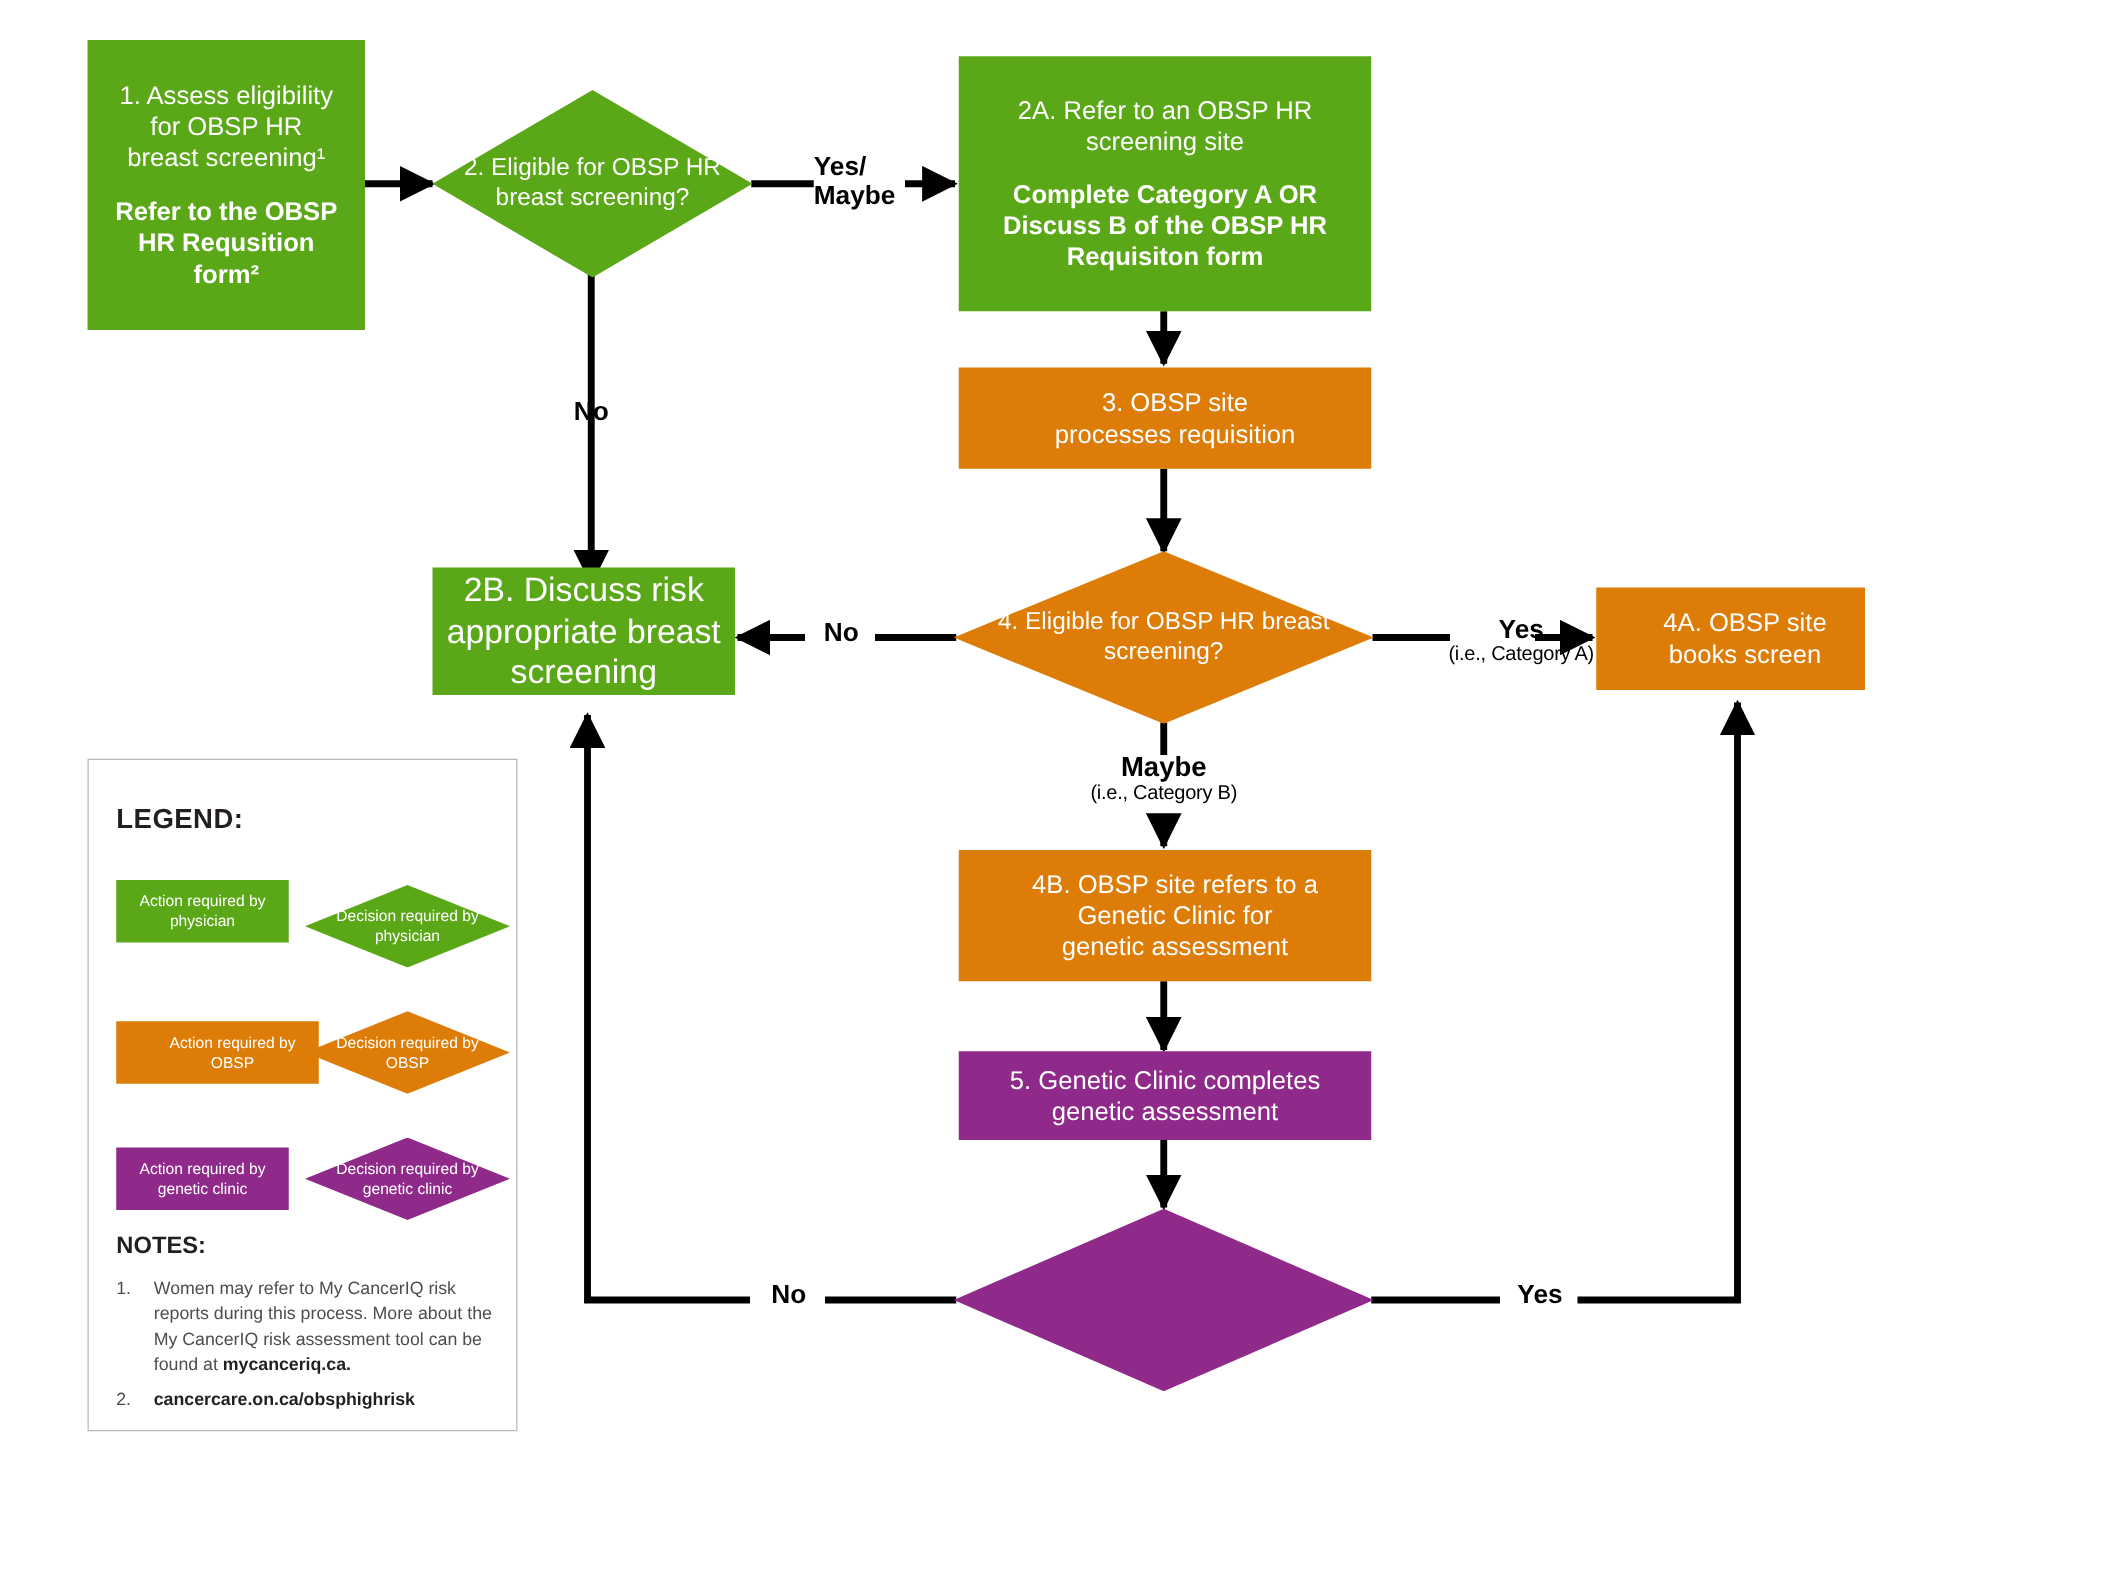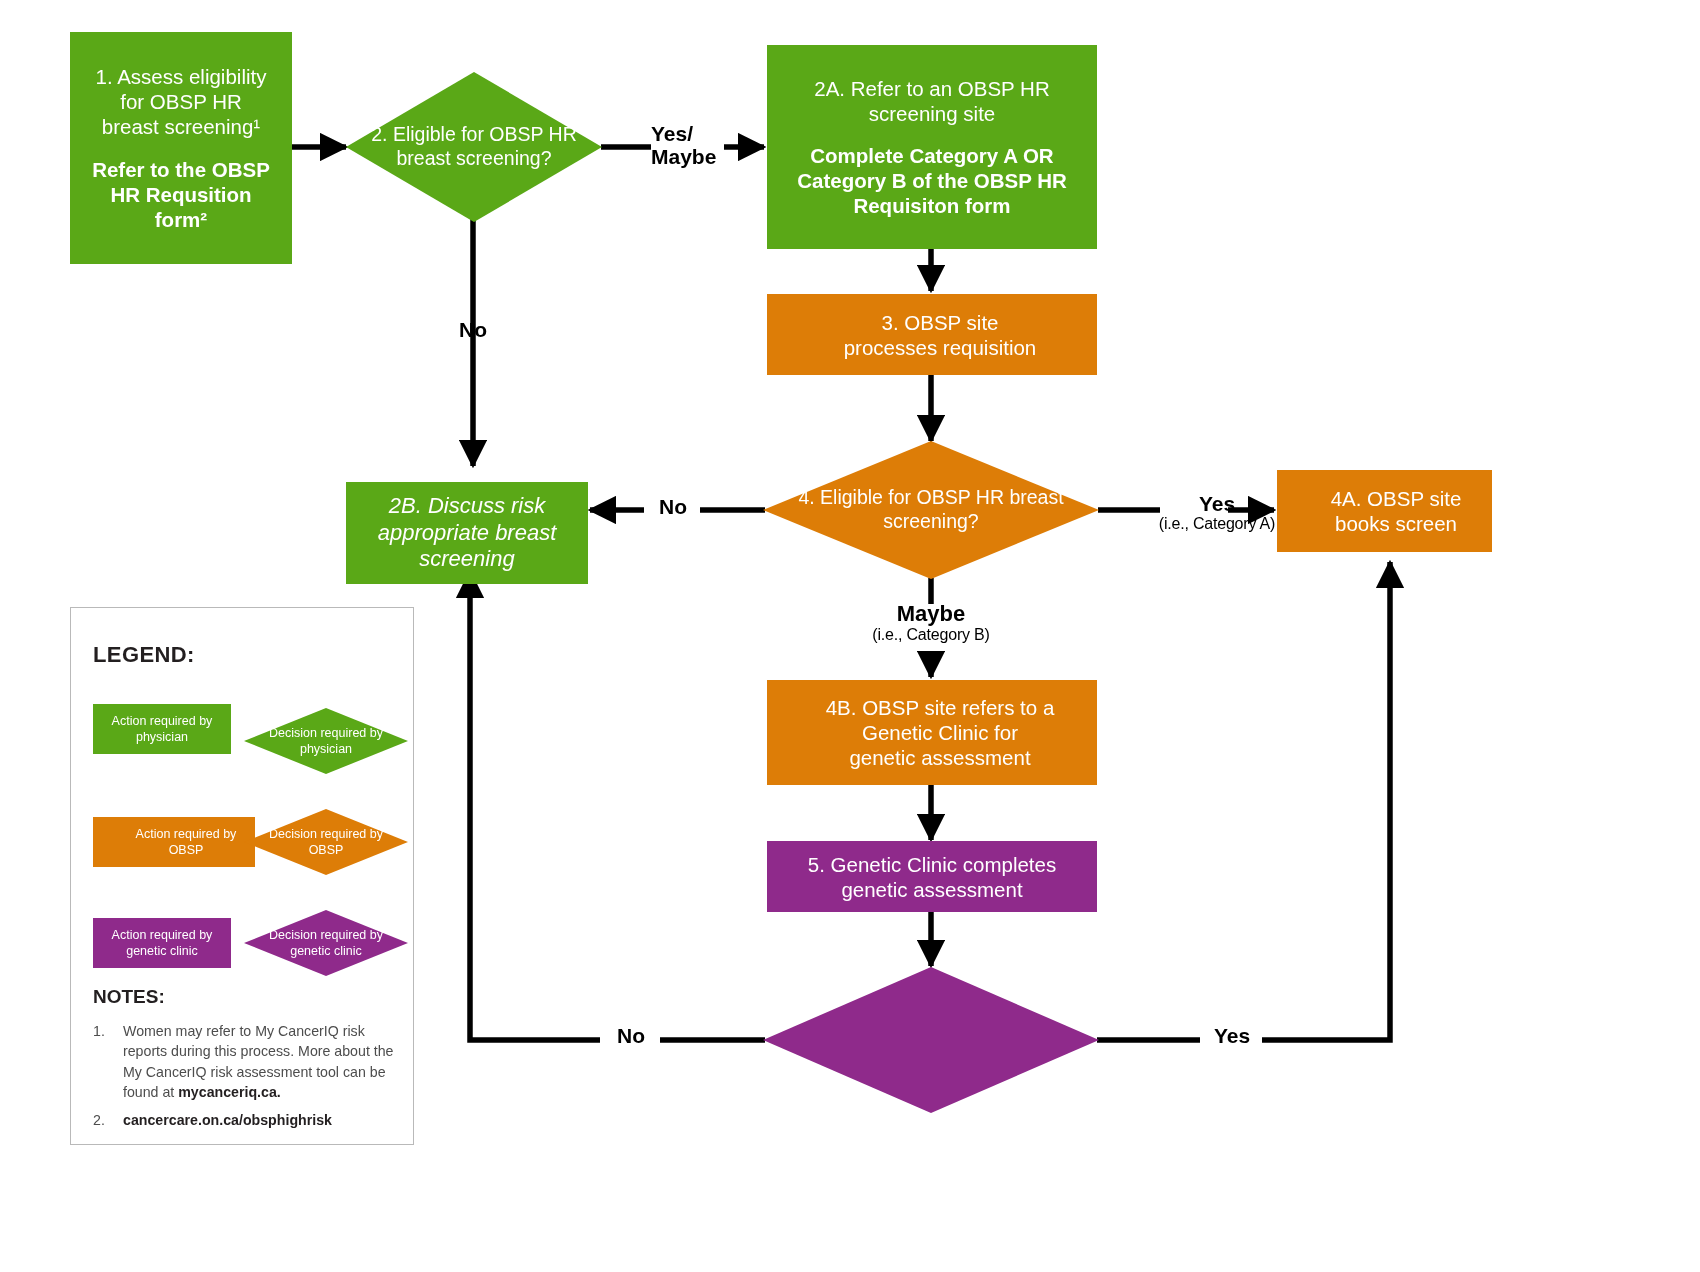--- a/index.html
+++ b/index.html
@@ -228,40 +228,40 @@
       <span class="ln">OBSP HR breast</span>
       <span class="ln">screening?</span>
     </div>
   </div>
 
   <div class="node green" style="left:767px; top:45px; width:330px; height:204px; font-size:20.5px;">
     <span class="ln">2A. Refer to an OBSP HR</span>
     <span class="ln">screening site</span>
     <span class="spacer"></span>
     <span class="ln bold">Complete Category A OR</span>
-    <span class="ln bold">Category B of the OBSP HR</span>
+    <span class="ln bold">Discuss B of the OBSP HR</span>
     <span class="ln bold">Requisiton form</span>
   </div>
 
   <div class="node orange" style="left:767px; top:294px; width:330px; height:81px; font-size:20.5px;">
     <span class="ln">3. OBSP site</span>
     <span class="ln">processes requisition</span>
   </div>
 
   <div class="diamond" style="left:763px; top:441px; width:336px; height:138px; font-size:19.5px;">
     <svg viewBox="0 0 336 138" preserveAspectRatio="none">
       <polygon points="168,0 336,69 168,138 0,69" fill="#dd7d07"></polygon>
     </svg>
     <div class="dtext">
       <span class="ln">4. Eligible for OBSP</span>
       <span class="ln">HR breast screening?</span>
     </div>
   </div>
 
-  <div class="node green" style="left:346px; top:482px; width:242px; height:102px; font-size:22px;font-style:italic;">
+  <div class="node green" style="left:346px; top:454px; width:242px; height:102px; font-size:27px;">
     <span class="ln">2B. Discuss risk</span>
     <span class="ln">appropriate breast</span>
     <span class="ln">screening</span>
   </div>
 
   <div class="node orange" style="left:1277px; top:470px; width:222px; height:82px; font-size:20.5px;">
     <span class="ln">4A. OBSP site</span>
     <span class="ln">books screen</span>
   </div>
 

